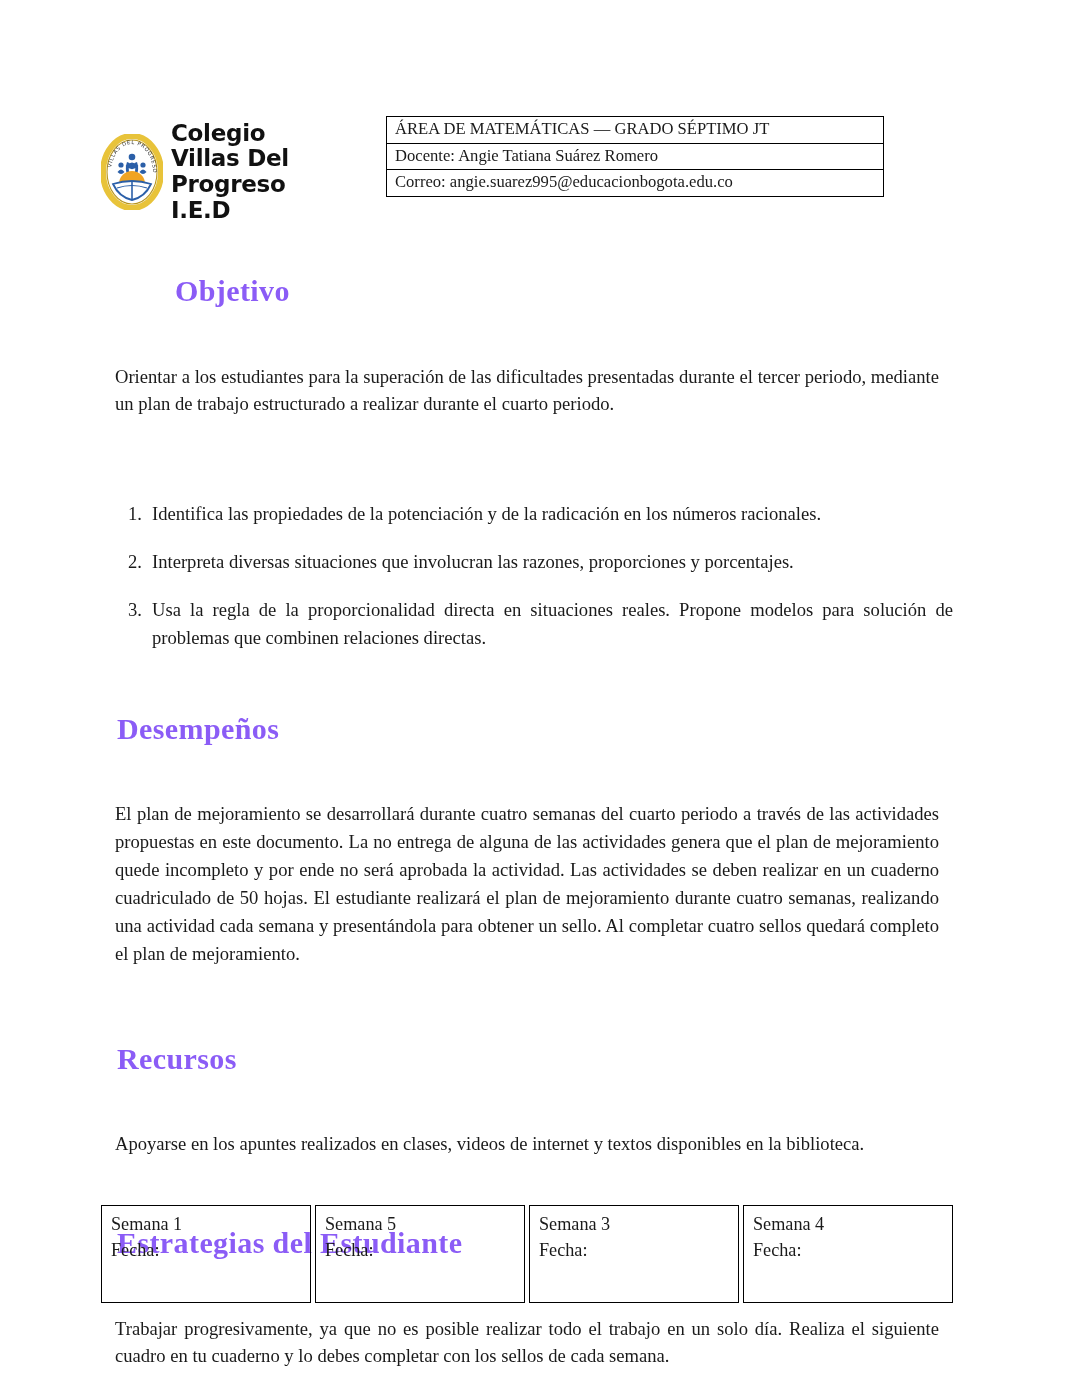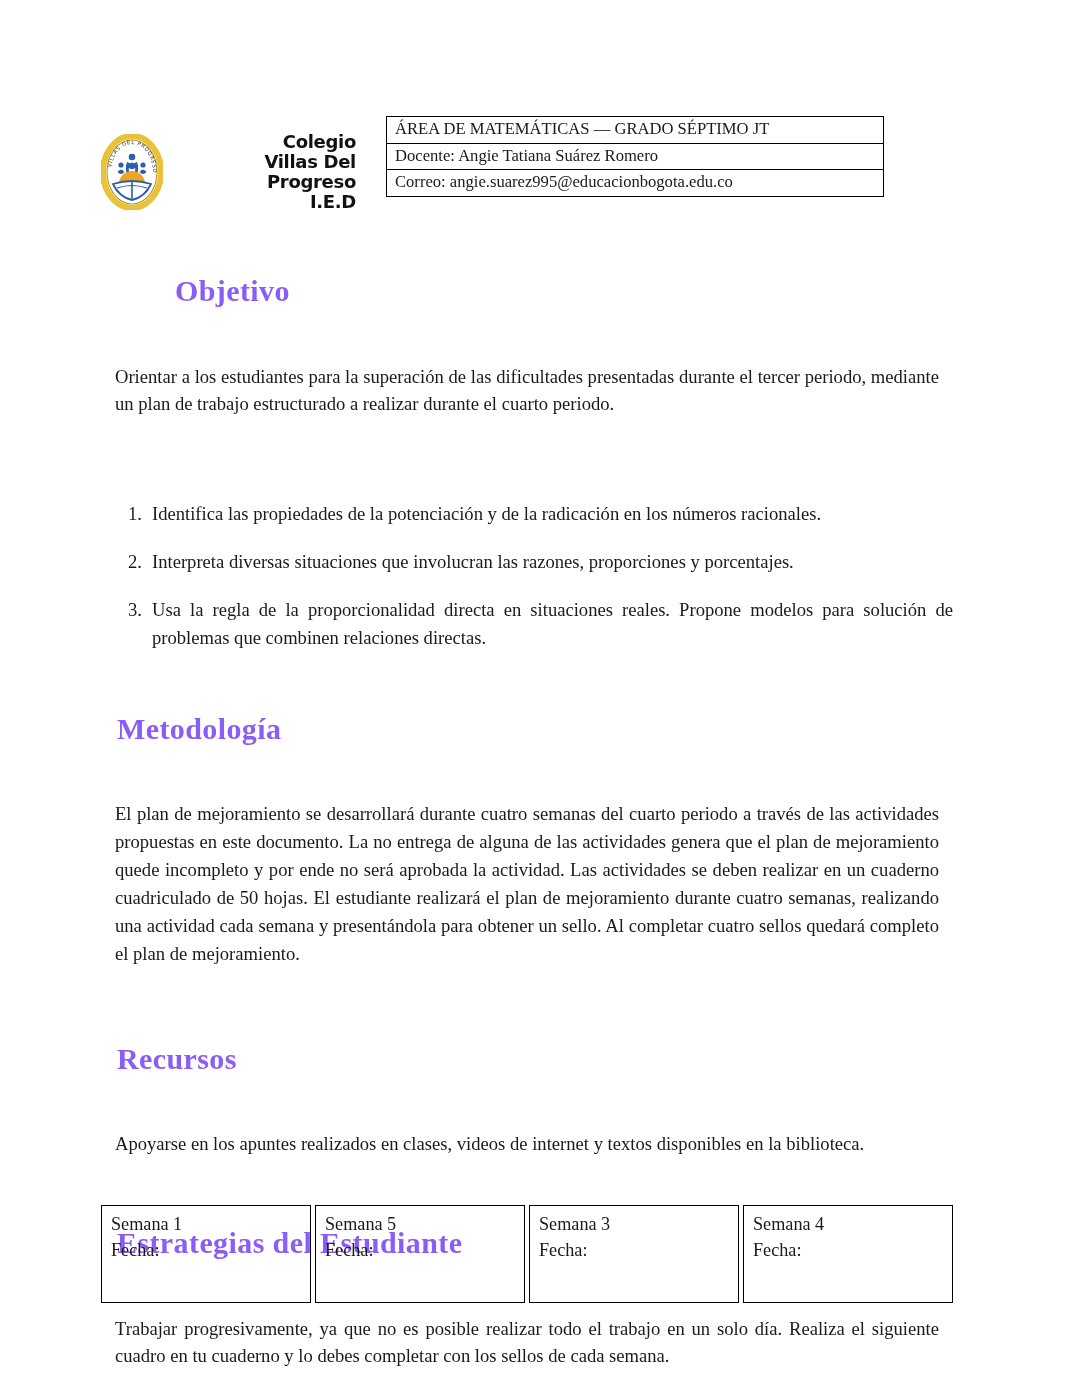--- a/index.html
+++ b/index.html
@@ -47,23 +47,23 @@
 
   .crest {
     width: 62px;
     height: 76px;
     flex: none;
   }
 
   .school-name {
     font-family: "DejaVu Sans", sans-serif;
     font-weight: bold;
-    font-size: 18px;
+    font-size: 23px;
     line-height: 1.12;
-    text-align: right;
+    text-align: left;
     color: #111;
     letter-spacing: -0.3px;
     white-space: pre-line;
   }
 
   .info-table {
     position: absolute;
     left: 285px;
     top: 3px;
     width: 498px;
@@ -218,21 +218,21 @@
 
     <div class="gap-after-heading"></div>
     <ol class="perf-list">
       <li>Identifica las propiedades de la potenciación y de la radicación en los números racionales.</li>
       <li>Interpreta diversas situaciones que involucran las razones, proporciones y porcentajes.</li>
       <li>Usa la regla de la proporcionalidad directa en situaciones reales. Propone modelos para solución de problemas que combinen relaciones directas.</li>
     </ol>
 
     <div class="gap-section"></div>
 
-    <h1 class="section">Metodología</h1>
+    <h1 class="section">Desempeños</h1>
     <div class="gap-after-heading"></div>
     <p class="body-text">El plan de mejoramiento se desarrollará durante cuatro semanas del cuarto periodo a través de las actividades propuestas en este documento. La no entrega de alguna de las actividades genera que el plan de mejoramiento quede incompleto y por ende no será aprobada la actividad. Las actividades se deben realizar en un cuaderno cuadriculado de 50 hojas. El estudiante realizará el plan de mejoramiento durante cuatro semanas, realizando una actividad cada semana y presentándola para obtener un sello. Al completar cuatro sellos quedará completo el plan de mejoramiento.</p>
 
     <div class="gap-section"></div>
 
     <h1 class="section">Recursos</h1>
     <div class="gap-after-heading"></div>
     <p class="body-text">Apoyarse en los apuntes realizados en clases, videos de internet y textos disponibles en la biblioteca.</p>
 
     <div class="gap-section-sm"></div>

